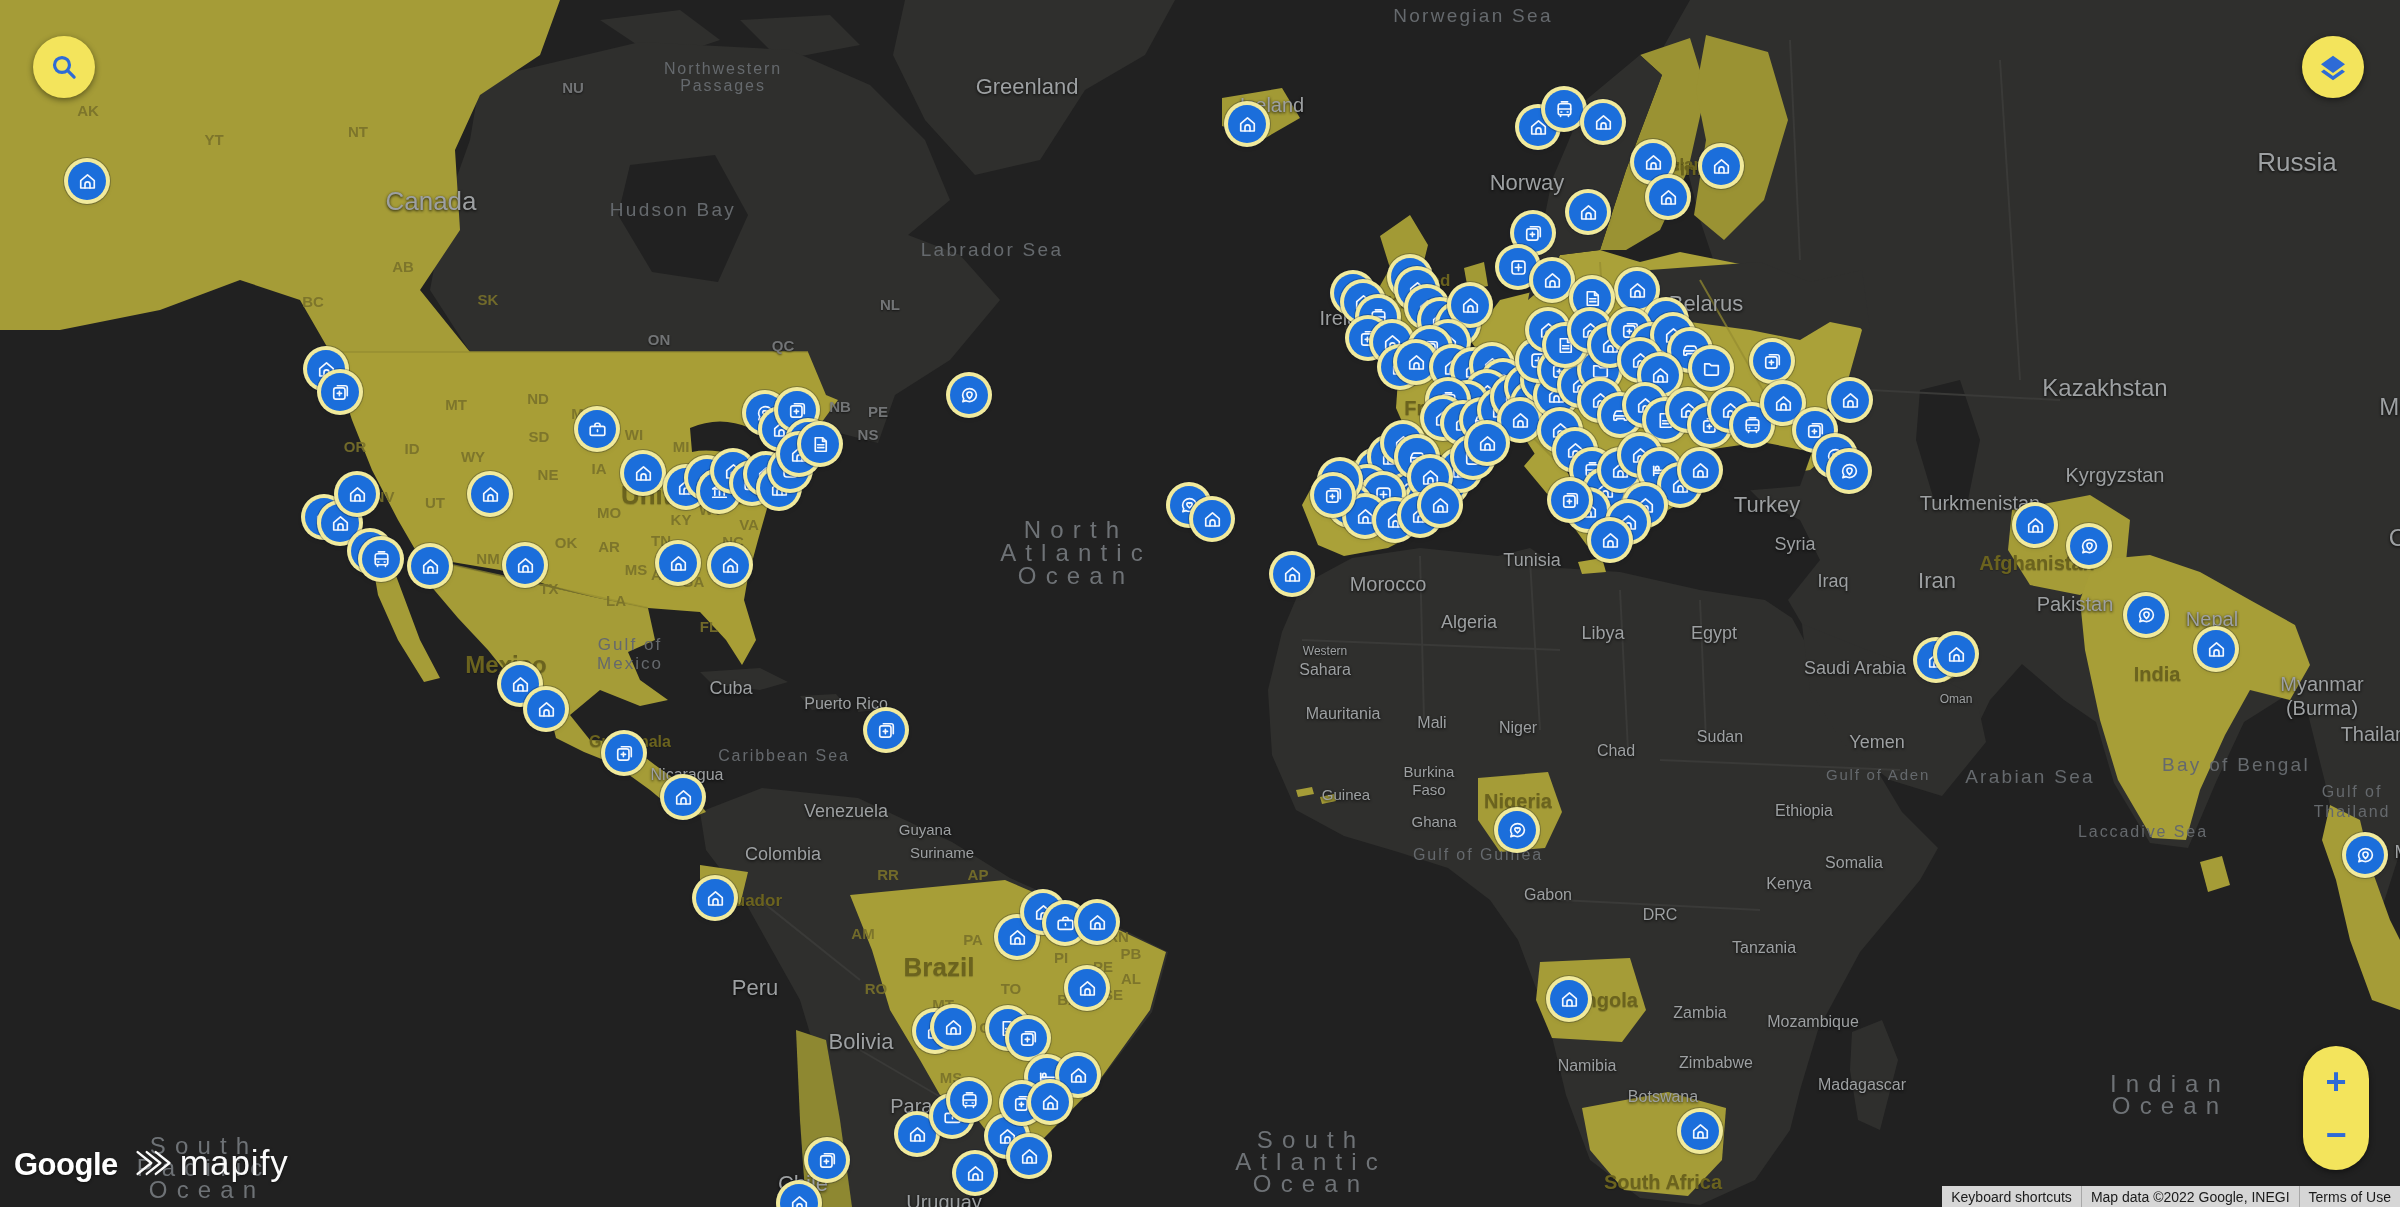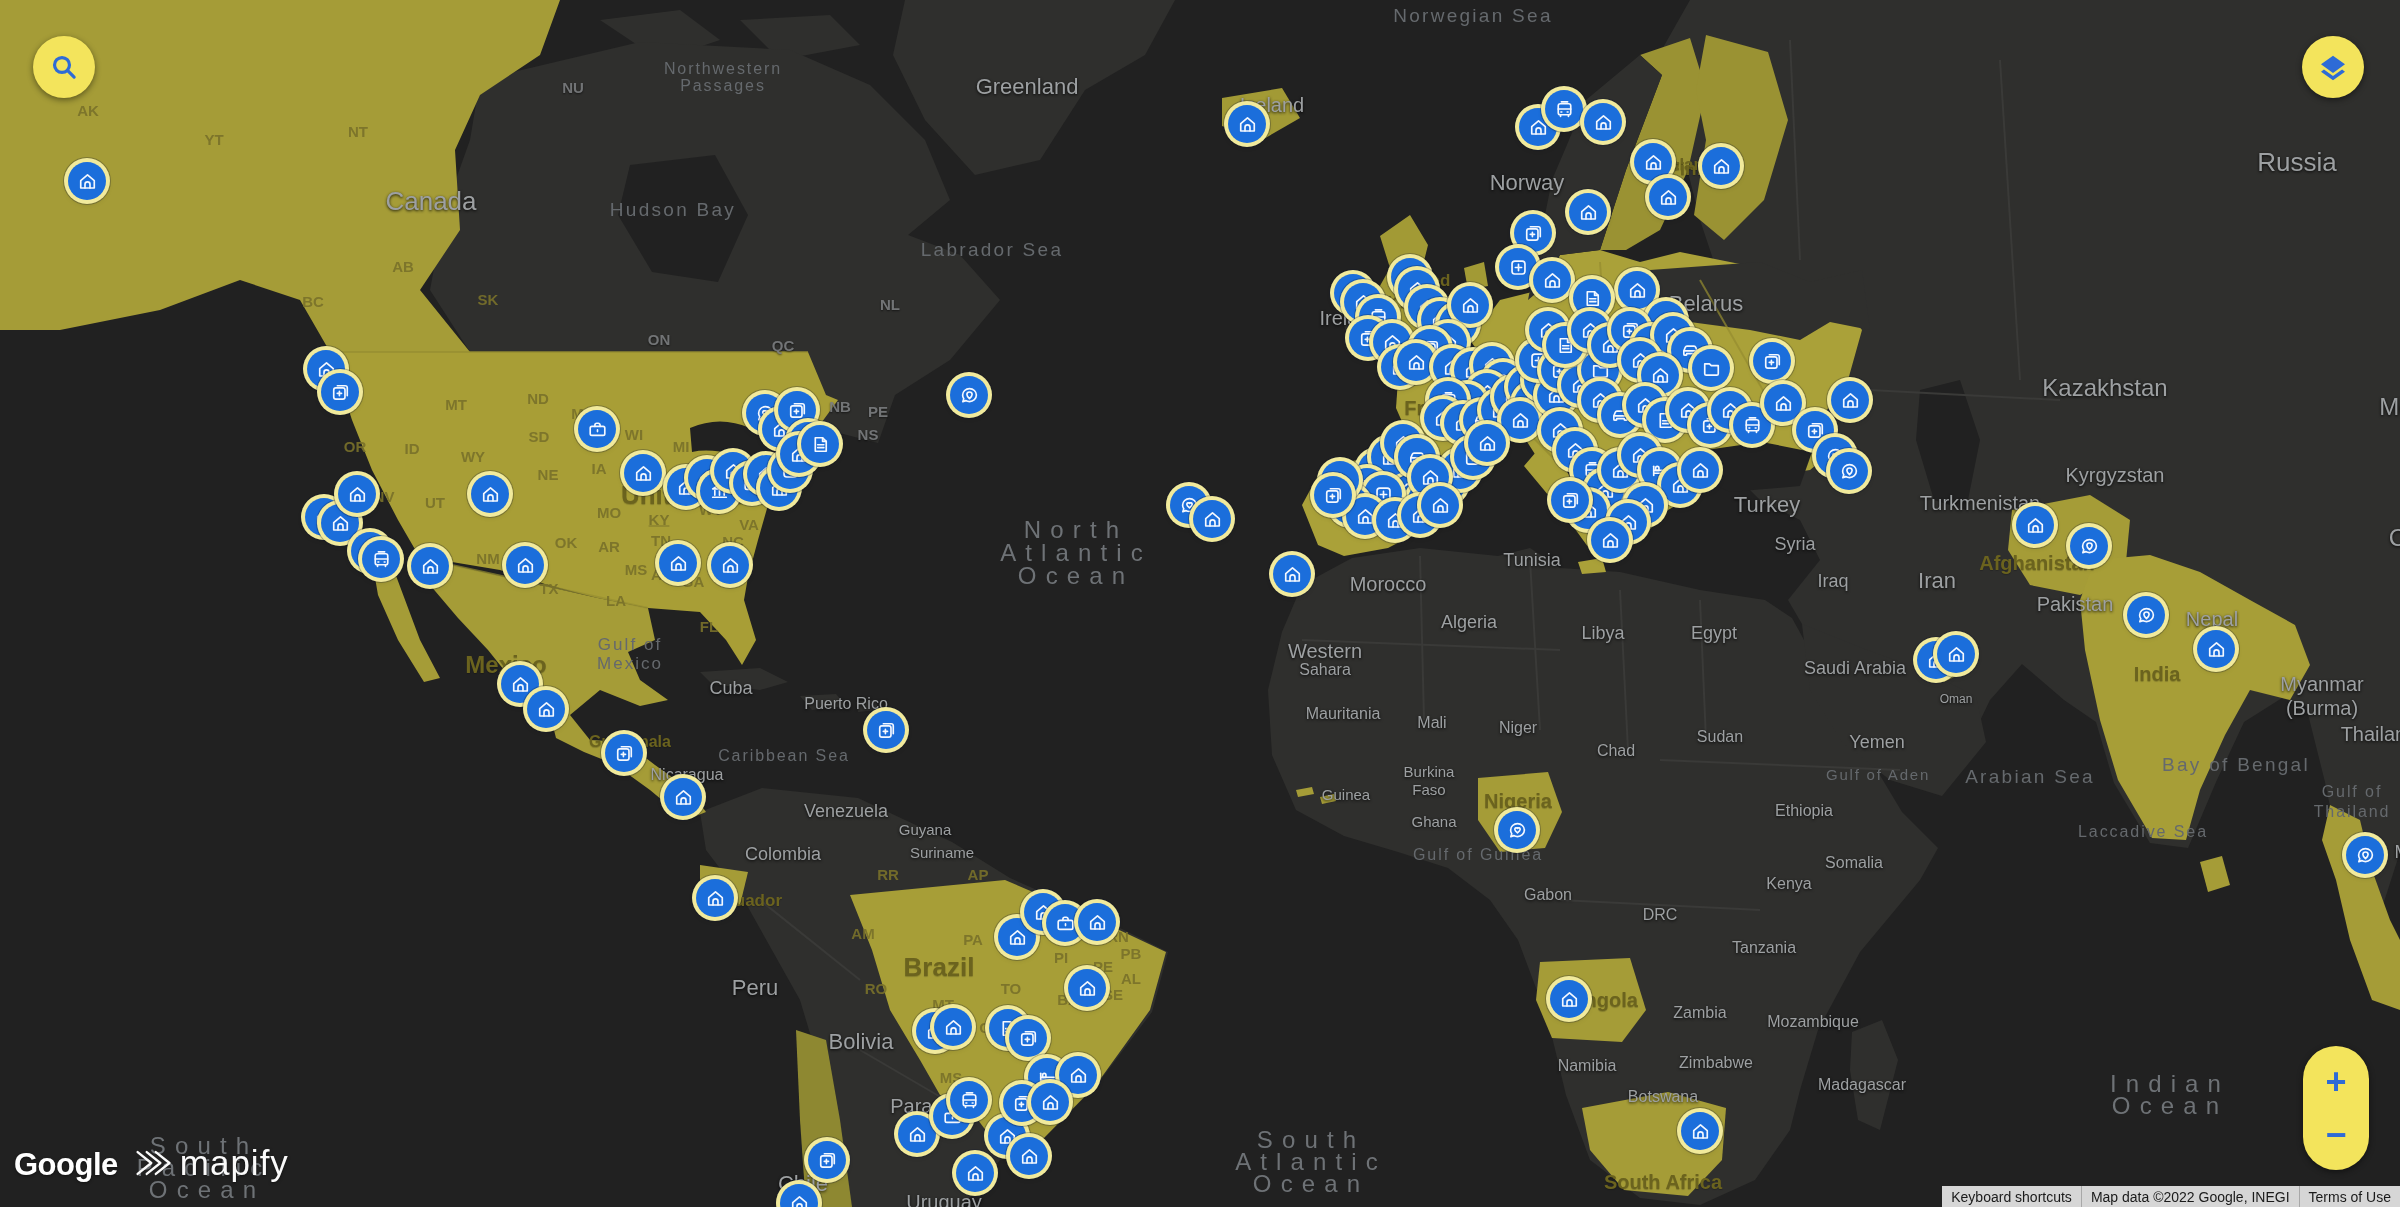--- a/index.html
+++ b/index.html
@@ -236,21 +236,21 @@
       <div class="lbl country" style="left: 2379px; top: 734px; font-size: 20px;">Thailand</div>
       <div class="lbl country" style="left: 2430px; top: 852px; font-size: 18px;">Malaysia</div>
       <div class="lbl country" style="left: 1956px; top: 699px; font-size: 12px;">Oman</div>
       <div class="lbl country" style="left: 1877px; top: 742px; font-size: 18px;">Yemen</div>
       <div class="lbl country" style="left: 1855px; top: 668px; font-size: 18px;">Saudi Arabia</div>
       <div class="lbl country" style="left: 1714px; top: 633px; font-size: 18px;">Egypt</div>
       <div class="lbl country" style="left: 1603px; top: 633px; font-size: 18px;">Libya</div>
       <div class="lbl country" style="left: 1469px; top: 622px; font-size: 18px;">Algeria</div>
       <div class="lbl country" style="left: 1532px; top: 560px; font-size: 18px;">Tunisia</div>
       <div class="lbl country" style="left: 1388px; top: 584px; font-size: 20px;">Morocco</div>
-      <div class="lbl country" style="left: 1325px; top: 651px; font-size: 20px;">Western</div>
+      <div class="lbl country" style="left: 1325px; top: 651px; font-size: 12px;">Western</div>
       <div class="lbl country" style="left: 1325px; top: 670px; font-size: 16px;">Sahara</div>
       <div class="lbl country" style="left: 1343px; top: 714px; font-size: 16px;">Mauritania</div>
       <div class="lbl country" style="left: 1432px; top: 723px; font-size: 16px;">Mali</div>
       <div class="lbl country" style="left: 1518px; top: 728px; font-size: 16px;">Niger</div>
       <div class="lbl country" style="left: 1616px; top: 751px; font-size: 16px;">Chad</div>
       <div class="lbl country" style="left: 1720px; top: 737px; font-size: 16px;">Sudan</div>
       <div class="lbl country" style="left: 1804px; top: 811px; font-size: 16px;">Ethiopia</div>
       <div class="lbl country" style="left: 1854px; top: 863px; font-size: 16px;">Somalia</div>
       <div class="lbl country" style="left: 1789px; top: 884px; font-size: 16px;">Kenya</div>
       <div class="lbl country" style="left: 1764px; top: 948px; font-size: 16px;">Tanzania</div>
@@ -318,21 +318,21 @@
       <div class="lbl st" style="left: 566px; top: 542px;">OK</div>
       <div class="lbl st" style="left: 548px; top: 474px;">NE</div>
       <div class="lbl st" style="left: 599px; top: 468px;">IA</div>
       <div class="lbl st" style="left: 609px; top: 512px;">MO</div>
       <div class="lbl st" style="left: 609px; top: 546px;">AR</div>
       <div class="lbl st" style="left: 616px; top: 600px;">LA</div>
       <div class="lbl st" style="left: 636px; top: 569px;">MS</div>
       <div class="lbl st" style="left: 661px; top: 574px;">AL</div>
       <div class="lbl st" style="left: 693px; top: 581px;">GA</div>
       <div class="lbl st" style="left: 661px; top: 540px;">TN</div>
-      <div class="lbl st" style="left: 659px; top: 519px; text-decoration: underline;">KY</div>
+      <div class="lbl st" style="left: 681px; top: 519px;">KY</div>
       <div class="lbl st" style="left: 733px; top: 541px;">NC</div>
       <div class="lbl st" style="left: 749px; top: 524px;">VA</div>
       <div class="lbl st" style="left: 711px; top: 509px;">WV</div>
       <div class="lbl st" style="left: 634px; top: 434px;">WI</div>
       <div class="lbl st" style="left: 681px; top: 446px;">MI</div>
       <div class="lbl st" style="left: 583px; top: 413px;">MN</div>
       <div class="lbl st" style="left: 709px; top: 626px;">FL</div>
       <div class="lbl std" style="left: 573px; top: 87px;">NU</div>
       <div class="lbl std" style="left: 659px; top: 339px;">ON</div>
       <div class="lbl std" style="left: 783px; top: 345px;">QC</div>

